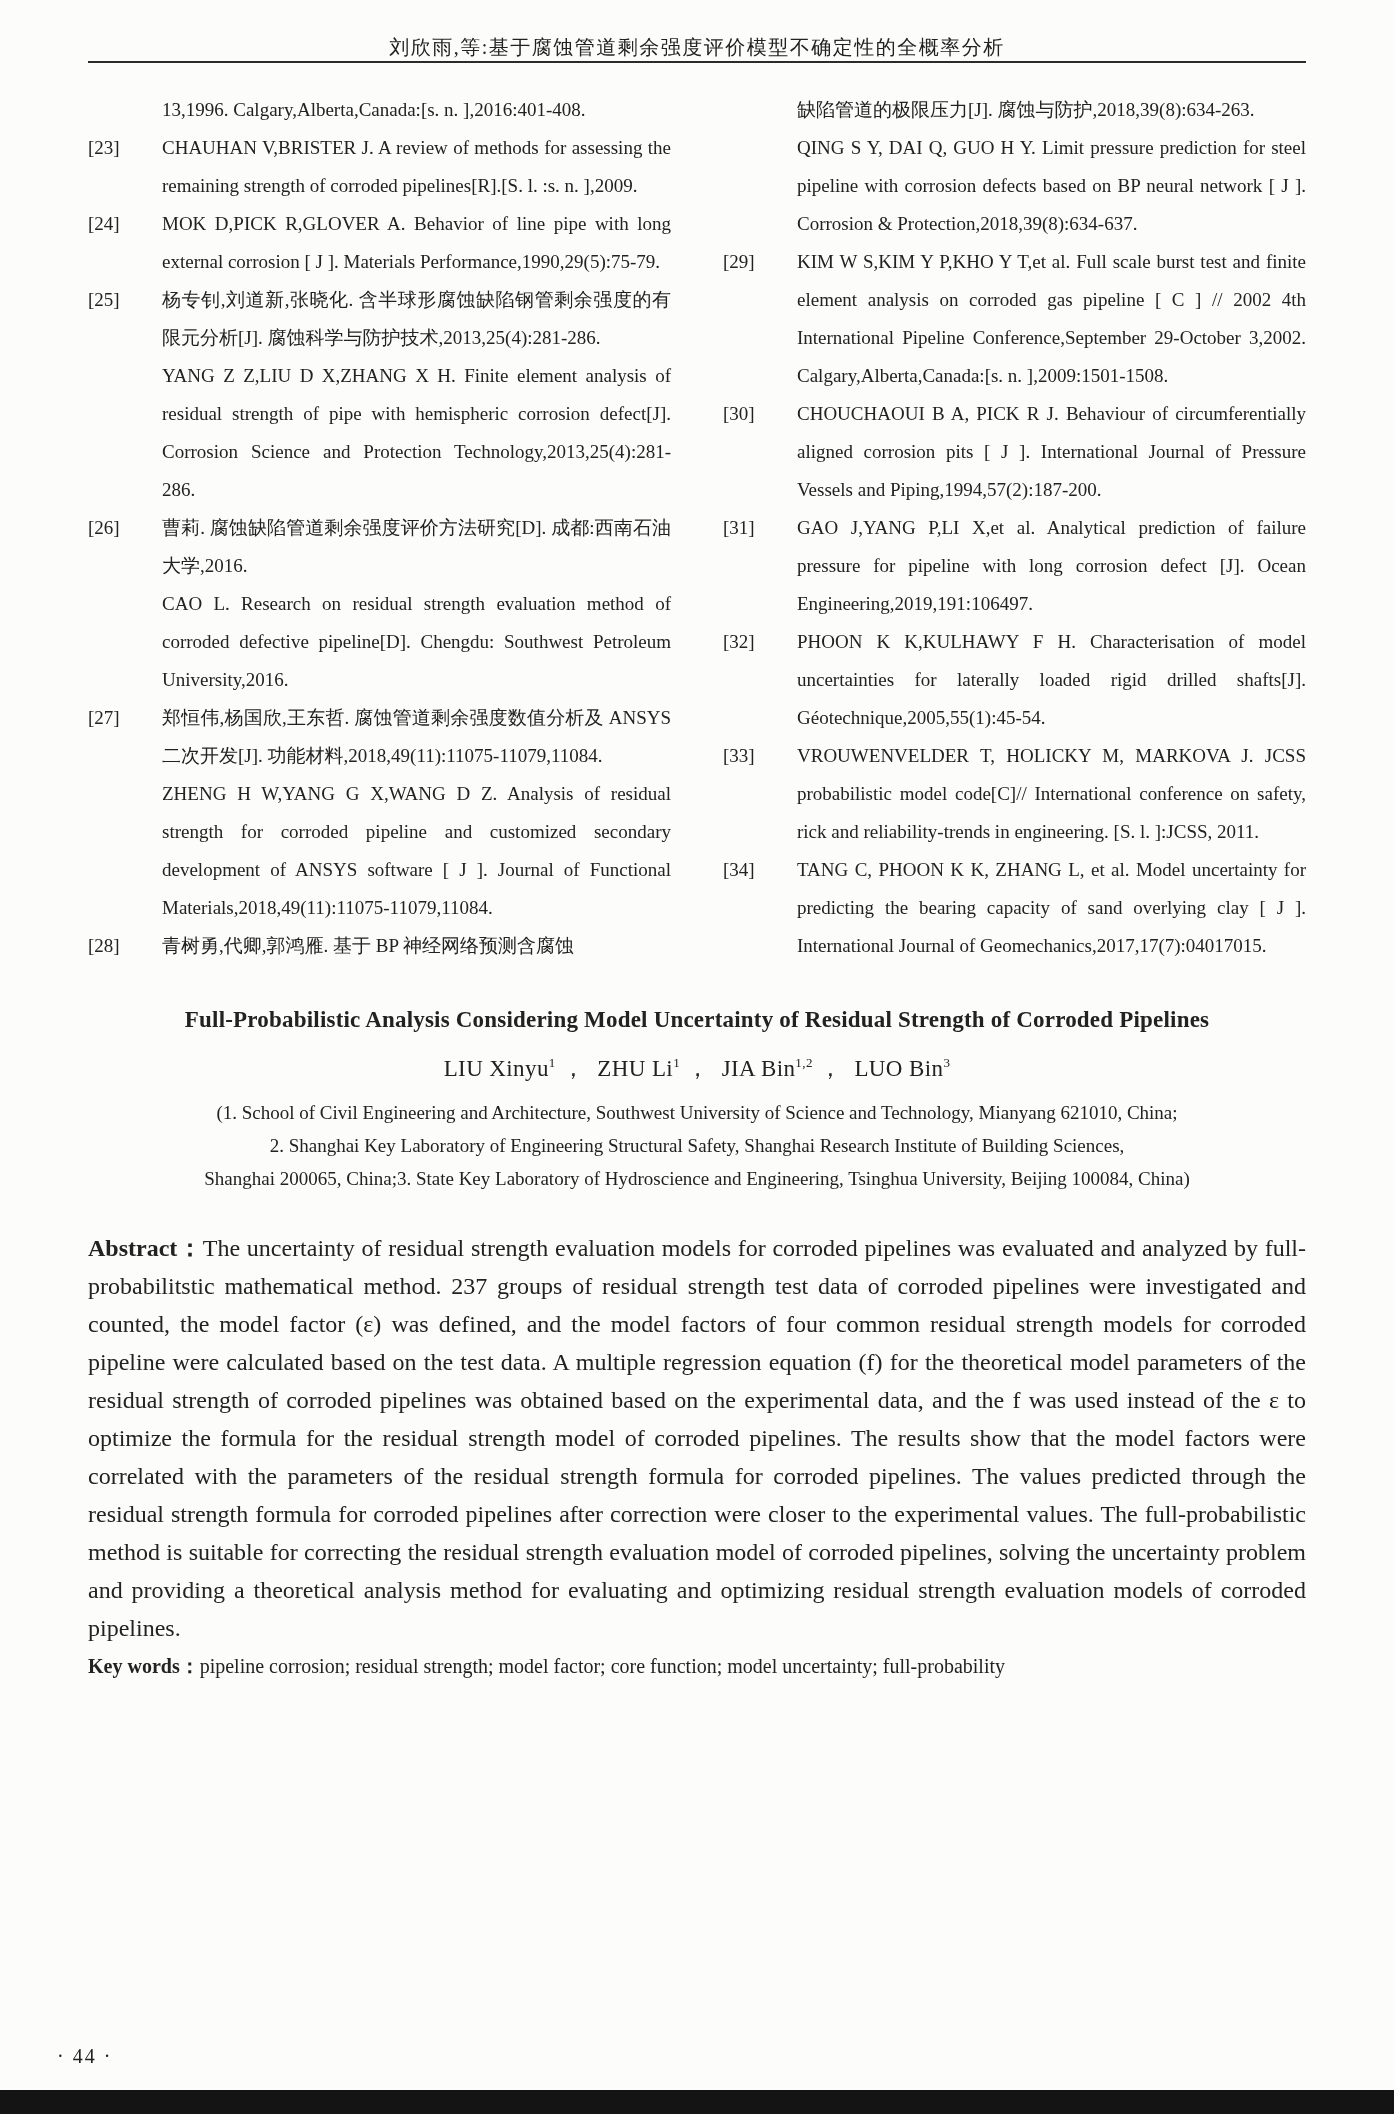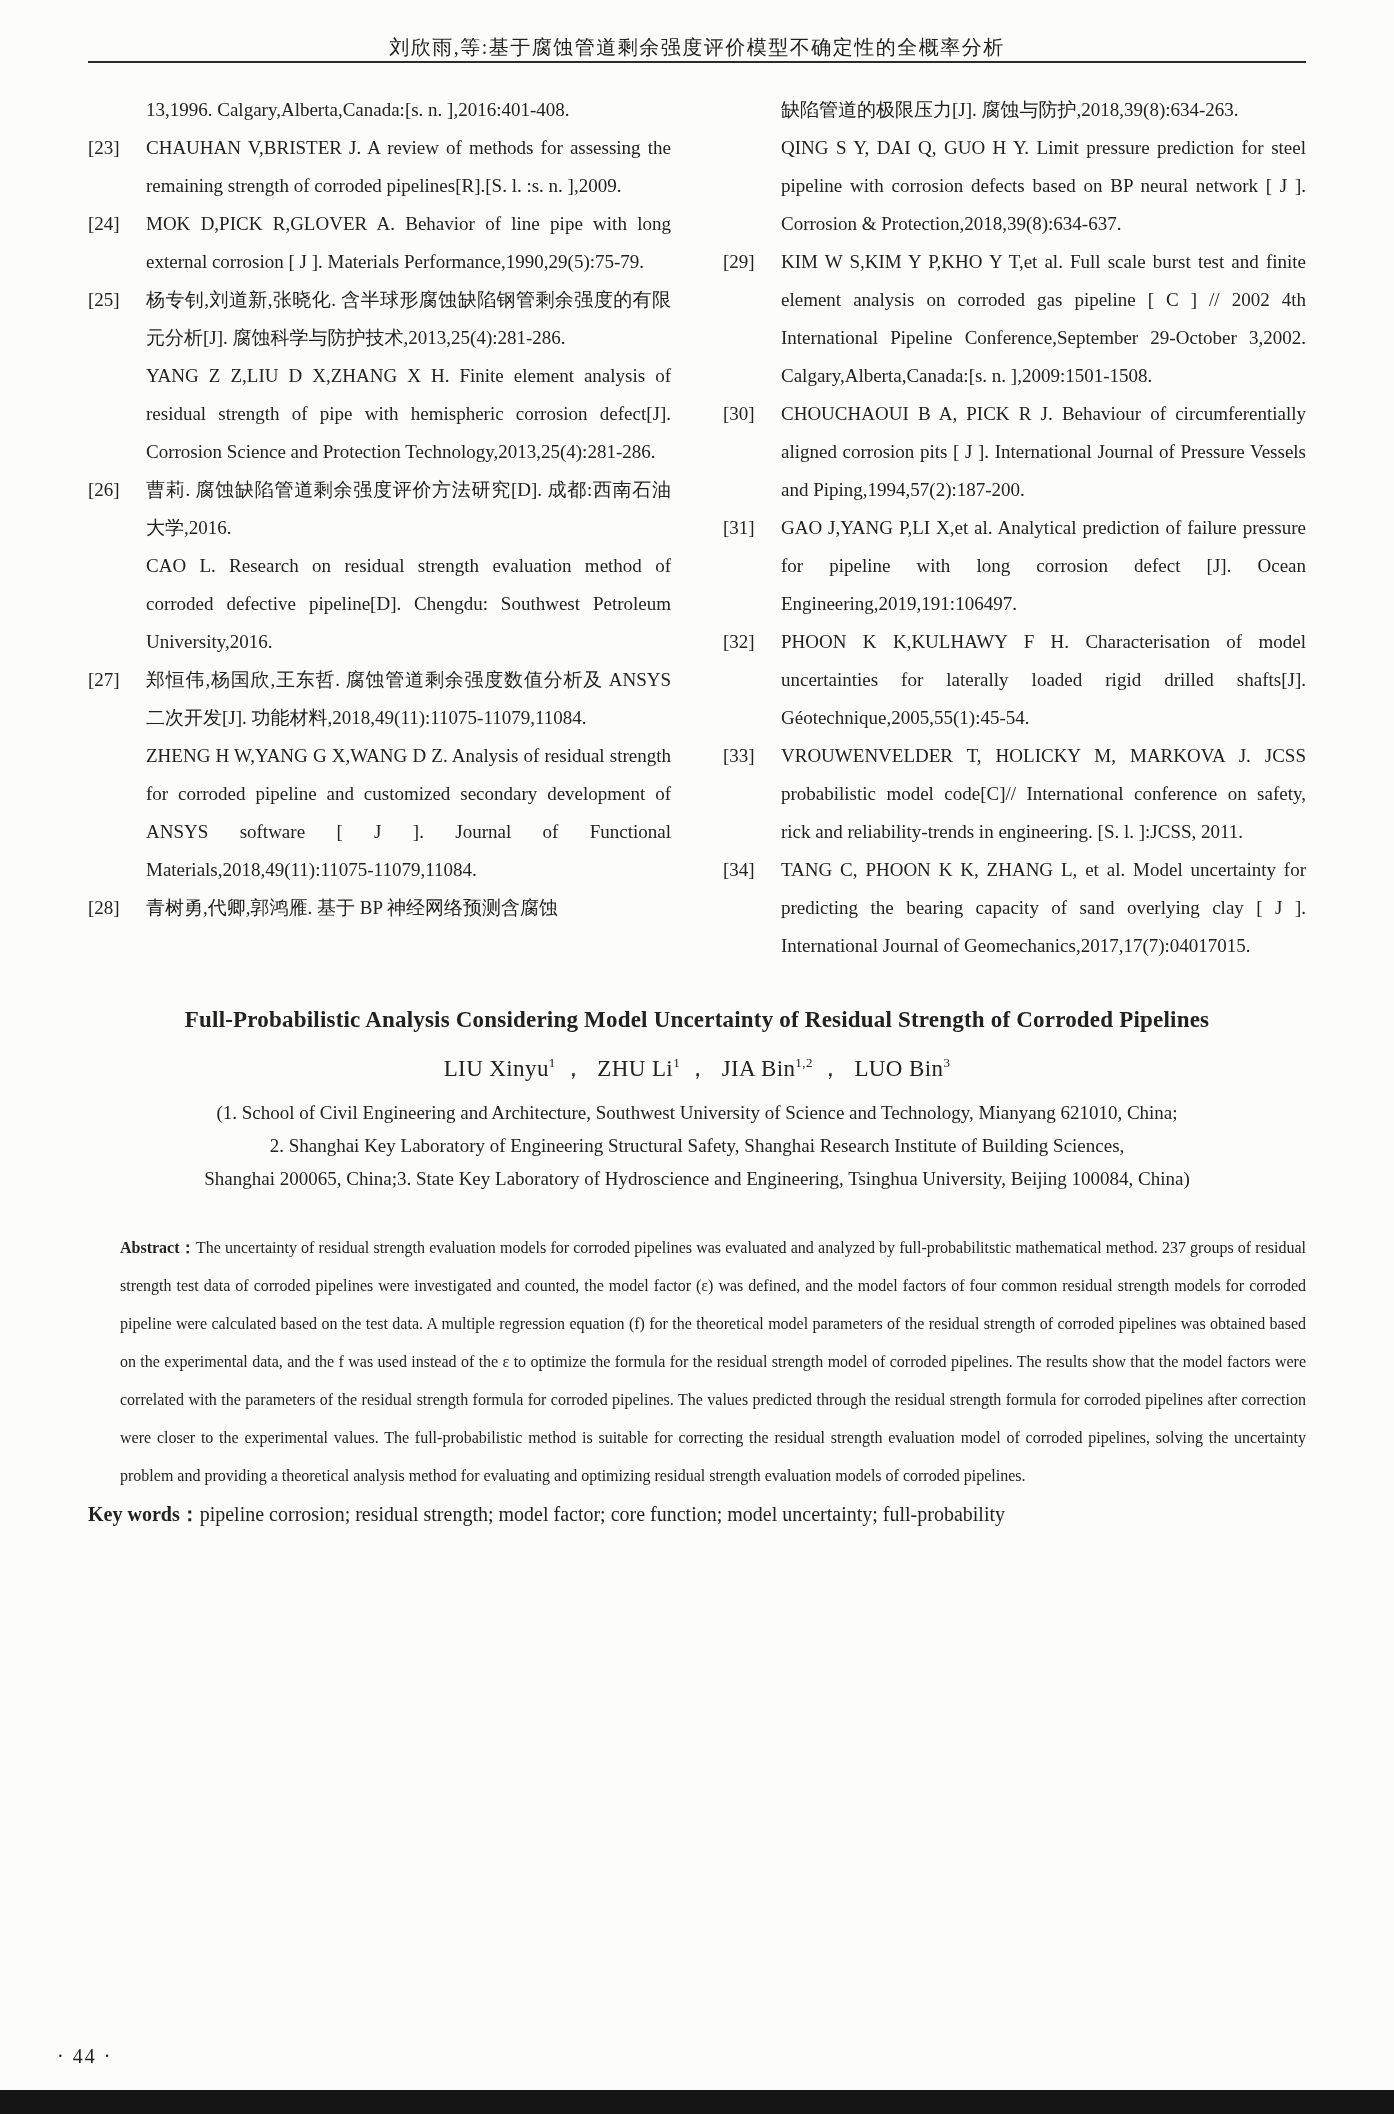--- a/index.html
+++ b/index.html
@@ -23,21 +23,21 @@
     letter-spacing: 1.5px;
     border-bottom: 2px solid var(--rule, #2b2b2b);
   }
 
   .refs {
     display: flex;
     gap: 52px;
     margin-top: 28px;
   }
   .ref-col { flex: 1; min-width: 0; }
-  .ref-item { display: flex; font-size: 19px; line-height: 38px; }
+  .ref-item { display: flex; font-size: 19px; line-height: 38px; gap: 16px; }
   .ref-label { width: 58px; flex: none; }
   .ref-body { flex: 1; min-width: 0; }
   .ref-para { text-align: justify; }
 
   .en-title {
     margin: 42px -58px 0 -58px;
     text-align: center;
     font-weight: bold;
     font-size: 23px;
     white-space: nowrap;
@@ -55,24 +55,23 @@
 
   .affiliations {
     margin-top: 12px;
     text-align: center;
     font-size: 19px;
     line-height: 33px;
   }
 
   .abstract {
     margin-top: 34px;
-    font-size: 16px;
+    font-size: 24px;
     line-height: 38px;
     text-align: justify;
-    margin-left: 32px;
   }
   .abstract b, .keywords b { font-weight: bold; }
 
   .keywords {
     margin-top: 0px;
     font-size: 20px;
     line-height: 38px;
   }
 
   .page-number {

